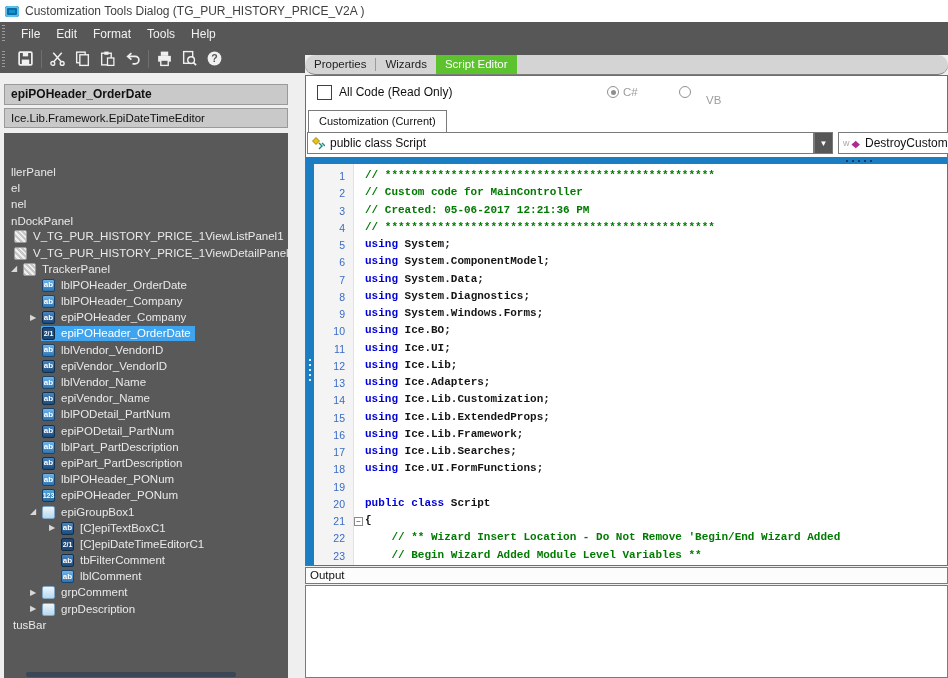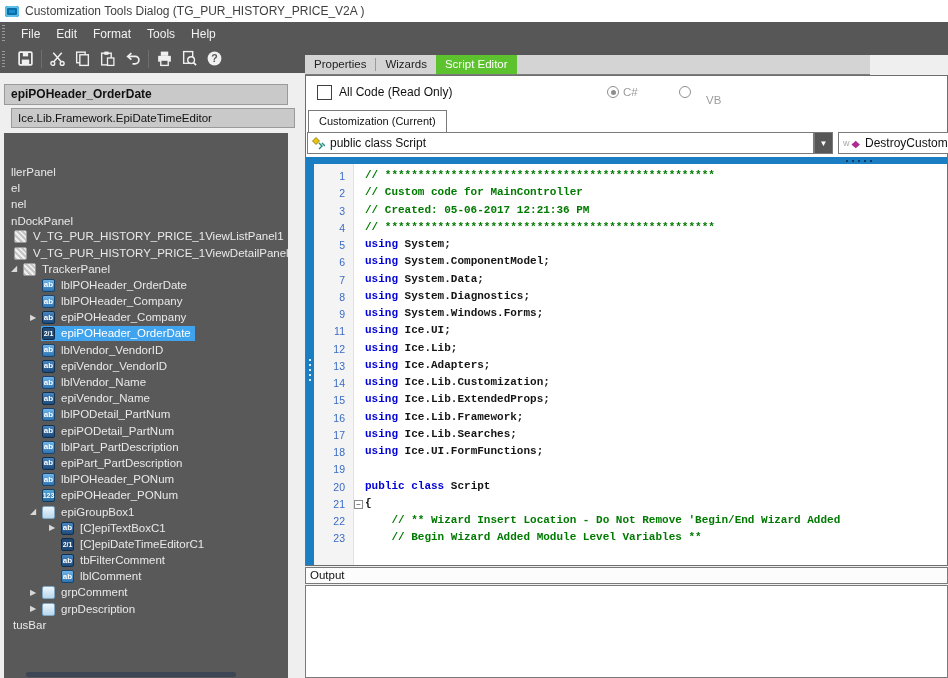--- a/index.html
+++ b/index.html
@@ -23,43 +23,43 @@
   .menu-item{color:#f2f2f2;font-size:12px;padding:3px 8px;cursor:default;}
   .toolbar{position:absolute;left:0;top:44px;width:305px;height:29px;display:flex;align-items:center;}
   .tb-btn{width:25px;height:24px;display:flex;align-items:center;justify-content:center;}
   .tb-sep{width:1px;height:18px;background:#6f6f6f;margin:0 3px;}
   .tb-btn svg{display:block;}
   
   .left-panel{position:absolute;left:0;top:73px;width:305px;height:424px;background:#efefef;}
   .lp-header{position:absolute;left:4px;width:284px;background:#c9c9c9;border:1px solid #9a9a9a;
     box-sizing:border-box;padding-left:6px;color:#111;overflow:hidden;white-space:nowrap;}
   .lp-h1{top:11px;height:21px;font-size:12px;font-weight:bold;line-height:19px;}
-  .lp-h2{top:35px;height:20px;font-size:11.5px;line-height:18px;margin-left:7px;}
+  .lp-h2{top:35px;height:20px;font-size:11.5px;line-height:18px;}
   .tree{position:absolute;left:4px;top:60px;width:284px;height:545px;background:#595959;
     overflow:hidden;color:#e9e9e9;font-size:11.5px;}
   .tree-inner{position:absolute;left:0;top:31px;right:0;}
   .trow{height:16.2px;display:flex;align-items:center;white-space:nowrap;cursor:default;}
   .arrow{width:11px;flex:none;font-size:8px;color:#d9d9d9;text-align:left;line-height:1;}
   .ic{width:13px;height:13px;flex:none;margin-right:6px;border-radius:2px;box-sizing:border-box;
     display:flex;align-items:center;justify-content:center;
     font-size:8px;font-weight:bold;color:#fff;line-height:1;}
   .ic-panel{background:#e4e4e4;border:1px solid #9a9a9a;
     background-image:repeating-linear-gradient(45deg,#c6c6c6 0 2px,#efefef 2px 4px);}
   .ic-ab{background:linear-gradient(#70b4e8,#2f74b0);border:1px solid #17456f;}
   .ic-abd{background:linear-gradient(#4a86c0,#1d4a7c);border:1px solid #10304f;}
   .ic-date{background:#1e4976;border:1px solid #0f2b49;font-size:7px;}
   .ic-num{background:linear-gradient(#58a8d8,#26689f);border:1px solid #123d63;font-size:7px;}
   .ic-grp{background:linear-gradient(#eef6fc,#b9d7ec);border:1px solid #7fa8c8;}
   .sel-wrap{display:flex;align-items:flex-start;padding:1px 4px 1px 1px;}
   .trow.selected .sel-wrap{background:#3fa3ee;color:#ffffff;}
   .tree-hscroll{position:absolute;left:0;bottom:0;width:100%;height:7px;background:#595959;}
   .tree-hthumb{position:absolute;left:22px;bottom:1px;width:210px;height:5px;background:#3d4654;border-radius:2px;}
   
-  .tabstrip{position:absolute;left:305px;top:55px;width:565px;height:20px;background:#d4d4d4;
-    border-bottom:1px solid #7c7c7c;box-sizing:border-box;display:flex;align-items:stretch;font-size:11.5px;}
+  .tabstrip{position:absolute;left:305px;top:55px;width:643px;height:20px;background:#d4d4d4;
+    border-bottom:1px solid #7c7c7c;box-sizing:border-box;display:flex;align-items:stretch;font-size:11.5px;border-radius:10px;}
   .tab{padding:3px 9px 0 9px;color:#222;cursor:default;}
   .tab-sep{width:1px;background:#9b9b9b;margin:3px 0;}
   .tab.active{background:#5cc22e;color:#ffffff;}
   
   .script-panel{position:absolute;left:305px;top:75px;width:643px;height:491px;background:#ffffff;
     border:1px solid #6e6e6e;box-sizing:border-box;}
   .chk{position:absolute;left:11px;top:9px;width:13px;height:13px;background:#fff;border:1px solid #404040;}
   .chk-label{position:absolute;left:33px;top:9px;font-size:12px;color:#111;}
   .radio{position:absolute;top:10px;width:12px;height:12px;border:1px solid #909090;border-radius:50%;
     box-sizing:border-box;background:#fff;}
@@ -453,20 +453,24 @@
         </div>
         <div class="cl">
           <span class="ln">8</span>
           <span class="ctext"><span class="seg-k">using</span><span class="seg-p"> System.Diagnostics;</span></span>
         </div>
         <div class="cl">
           <span class="ln">9</span>
           <span class="ctext"><span class="seg-k">using</span><span class="seg-p"> System.Windows.Forms;</span></span>
         </div>
         <div class="cl">
+          <span class="ln">10</span>
+          <span class="ctext"><span class="seg-k">using</span><span class="seg-p"> Ice.BO;</span></span>
+        </div>
+        <div class="cl">
           <span class="ln">11</span>
           <span class="ctext"><span class="seg-k">using</span><span class="seg-p"> Ice.UI;</span></span>
         </div>
         <div class="cl">
           <span class="ln">12</span>
           <span class="ctext"><span class="seg-k">using</span><span class="seg-p"> Ice.Lib;</span></span>
         </div>
         <div class="cl">
           <span class="ln">13</span>
           <span class="ctext"><span class="seg-k">using</span><span class="seg-p"> Ice.Adapters;</span></span>

